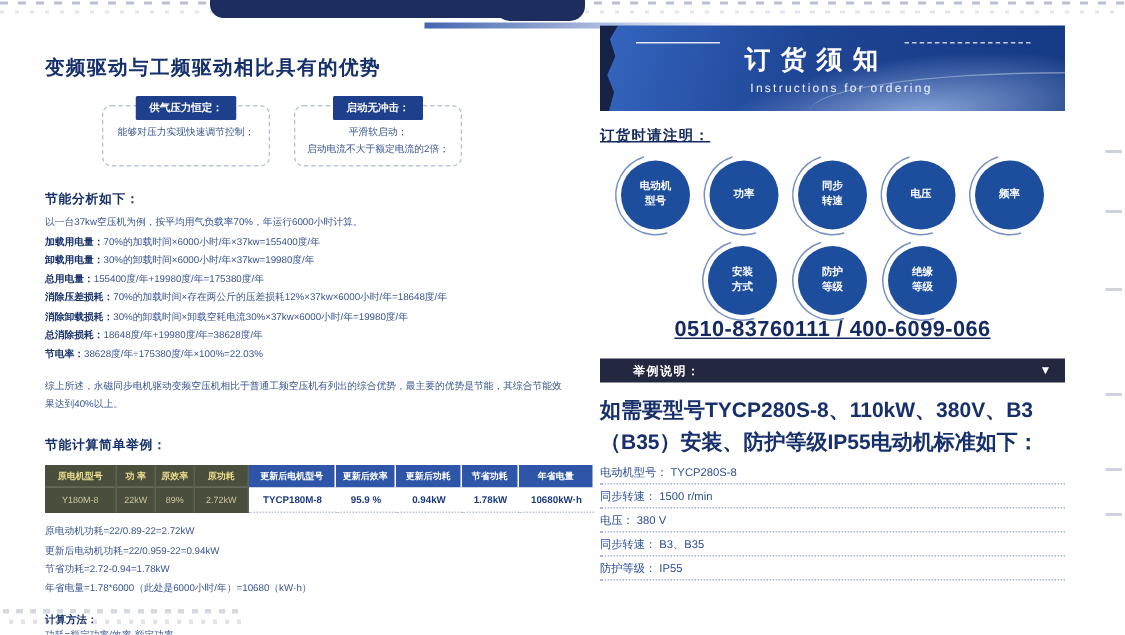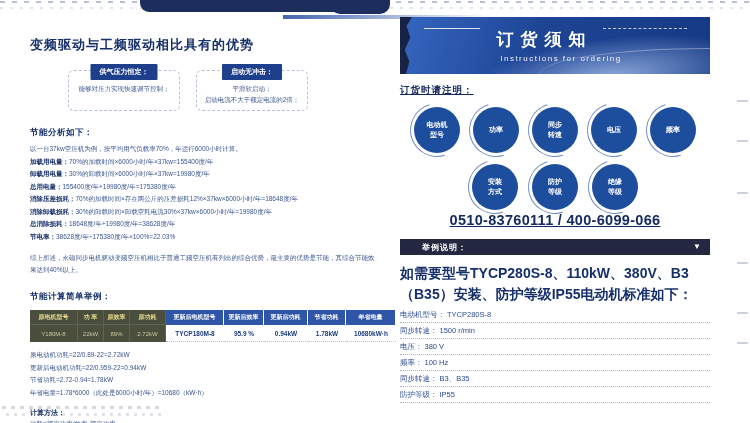--- a/index.html
+++ b/index.html
@@ -255,24 +255,20 @@
       </div>
     <div class="spec-row">
         <span class="spec-label">同步转速：</span>
         <span class="spec-value">1500 r/min</span>
       </div>
     <div class="spec-row">
         <span class="spec-label">电压：</span>
         <span class="spec-value">380 V</span>
       </div>
     <div class="spec-row">
-        <span class="spec-label">频率：</span>
-        <span class="spec-value">100 Hz</span>
-      </div>
-    <div class="spec-row">
         <span class="spec-label">同步转速：</span>
         <span class="spec-value">B3、B35</span>
       </div>
     <div class="spec-row">
         <span class="spec-label">防护等级：</span>
         <span class="spec-value">IP55</span>
       </div>
 
   </div>
 

